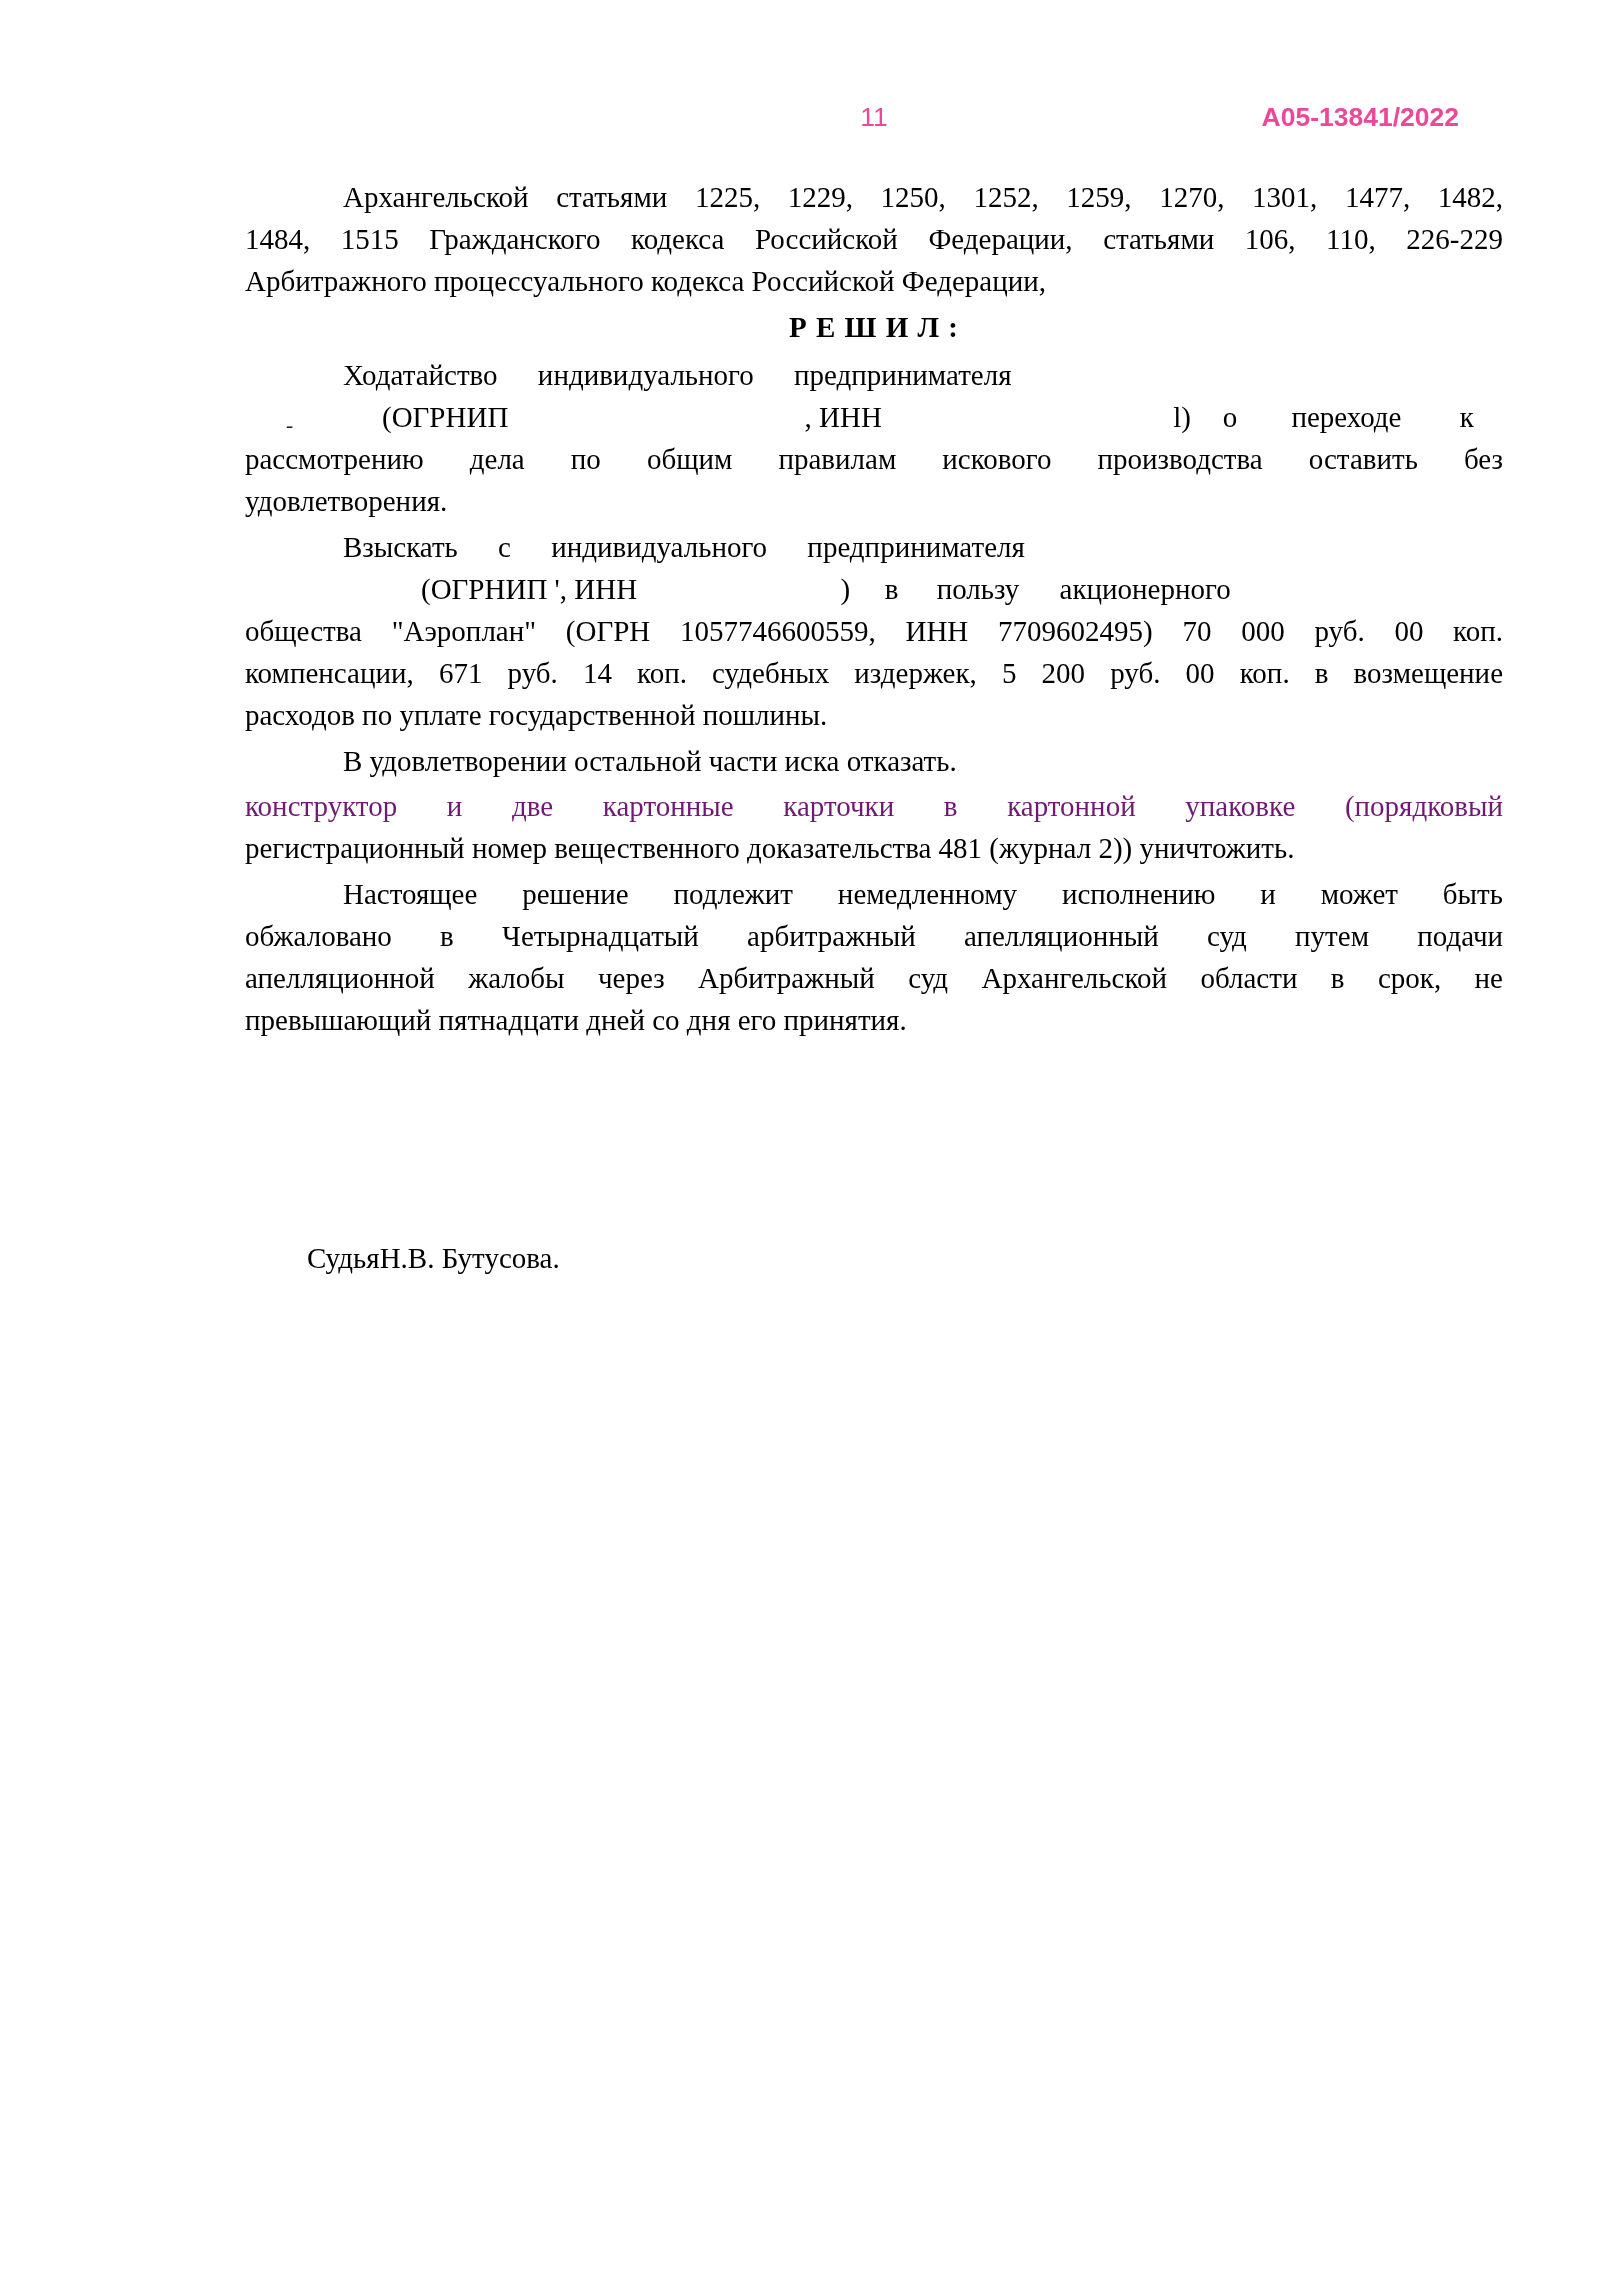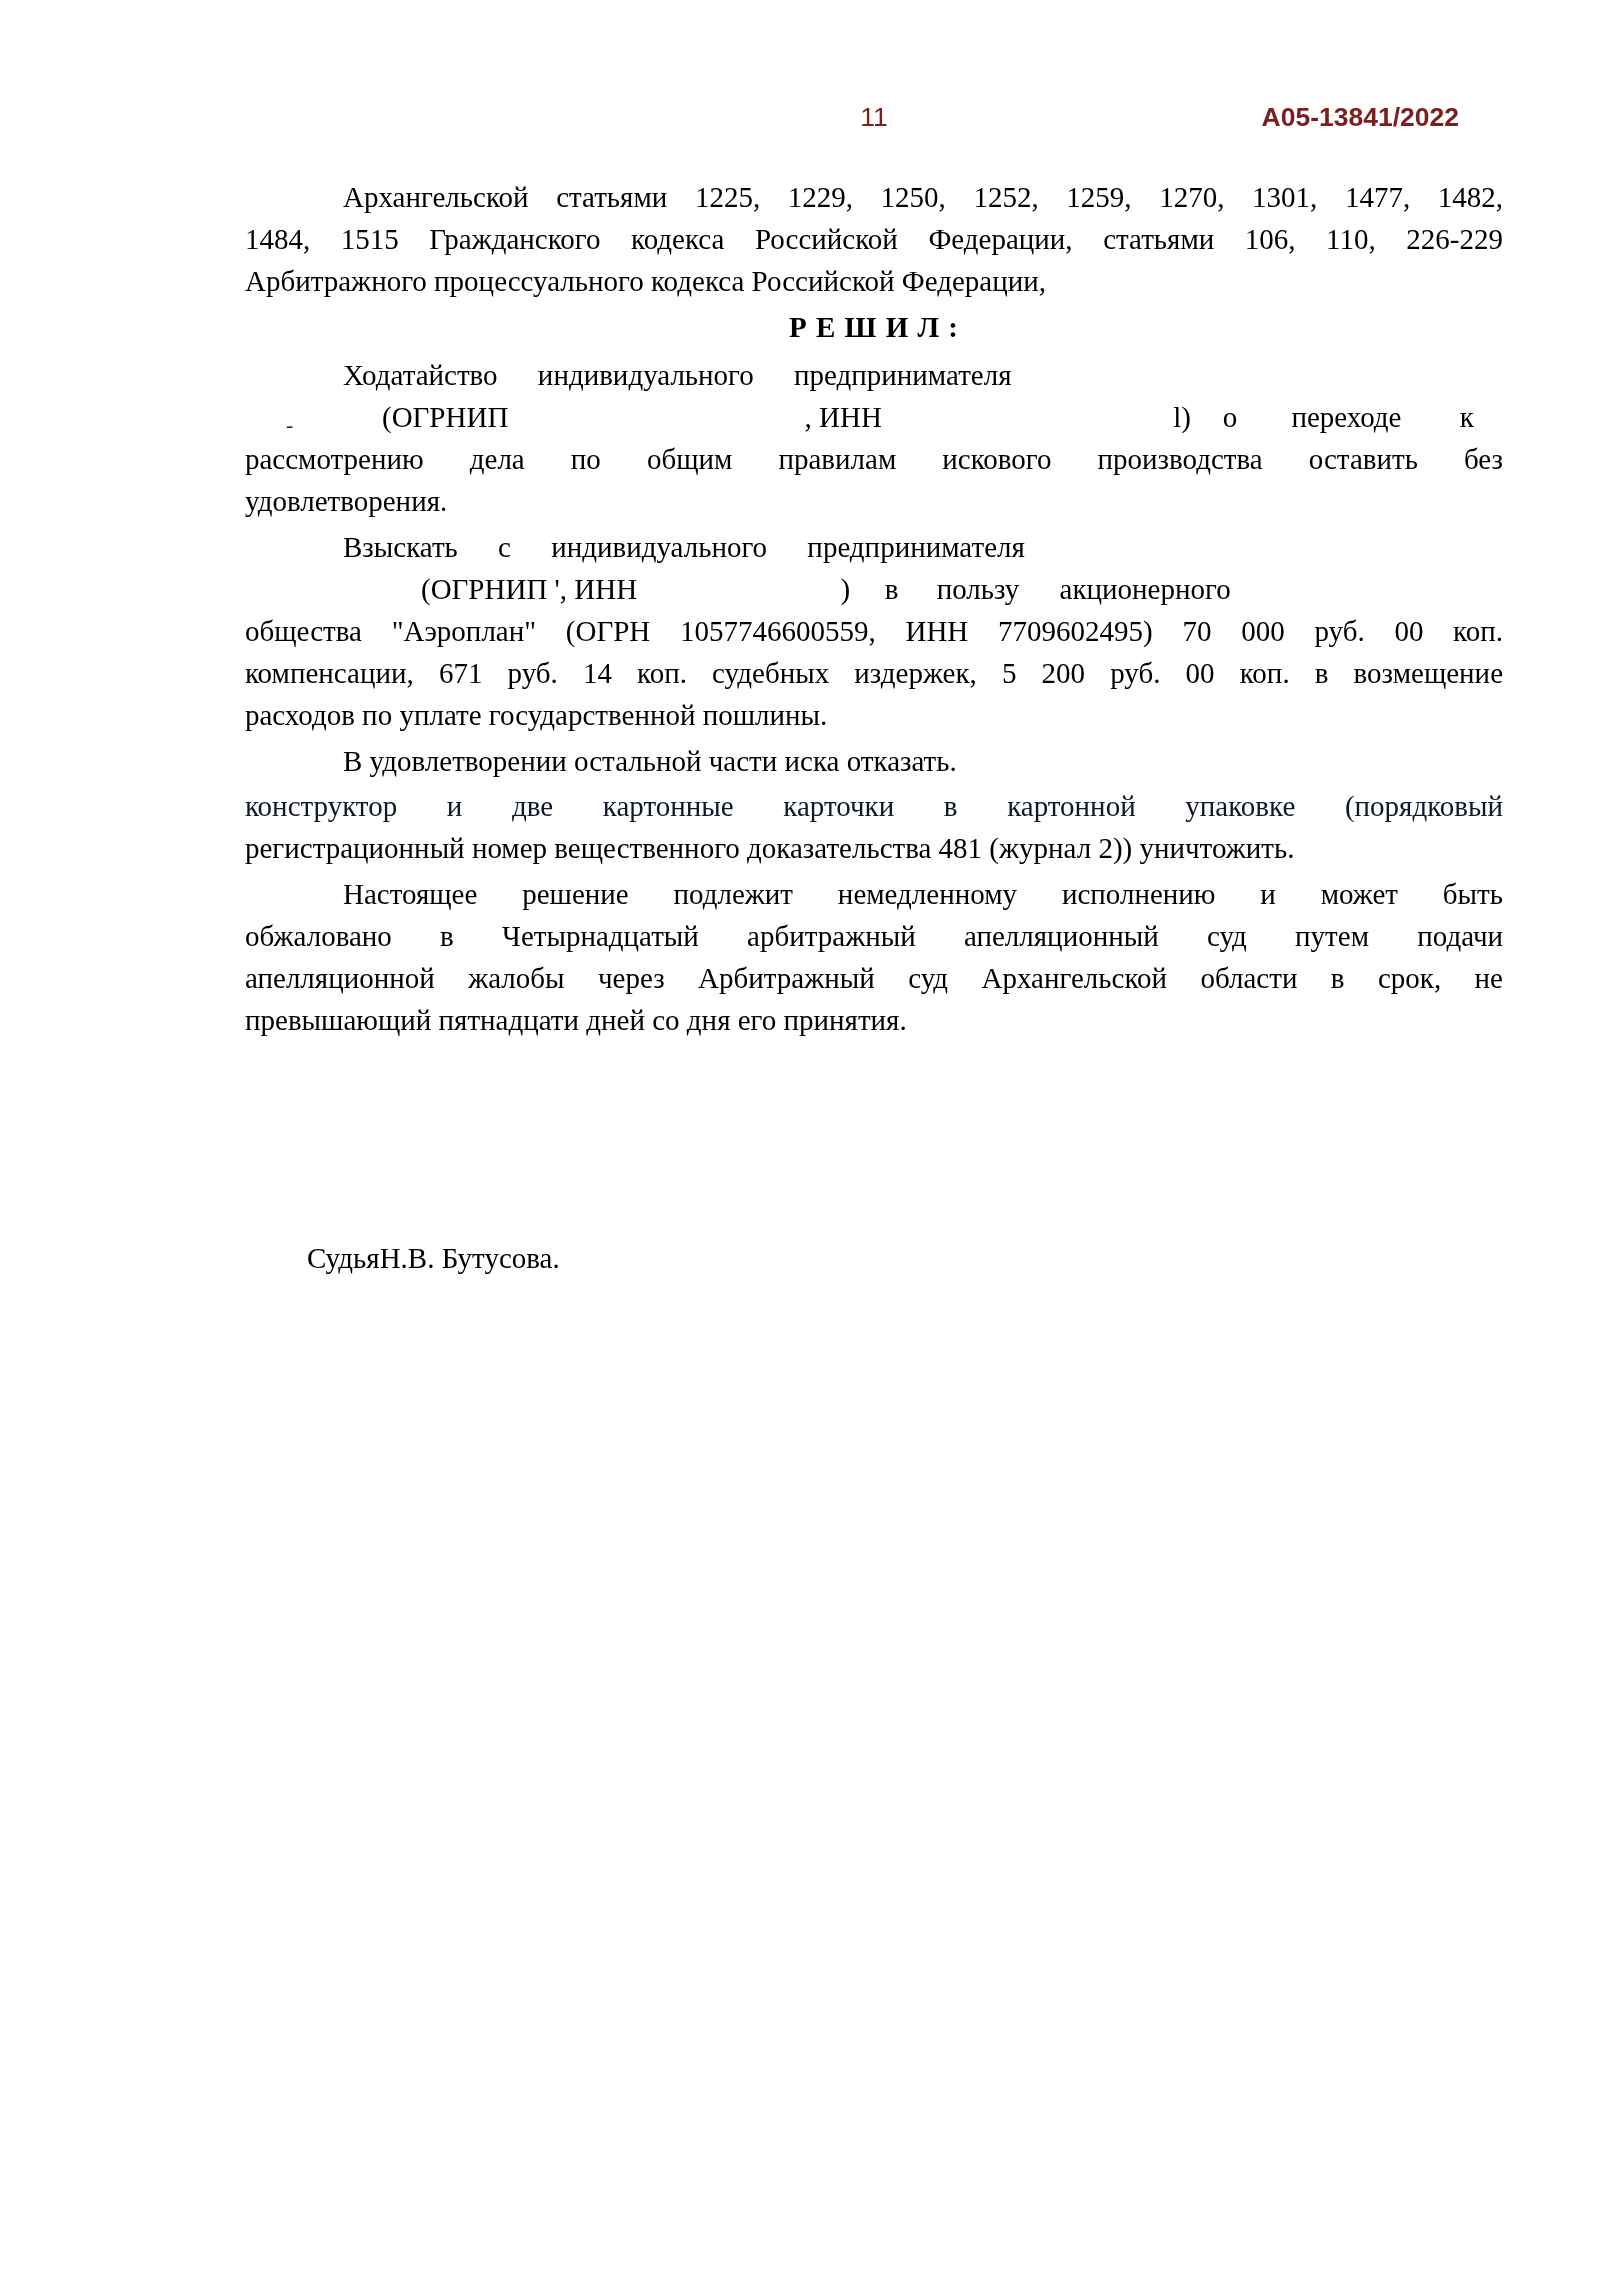--- a/index.html
+++ b/index.html
@@ -8,21 +8,21 @@
     width:1620px;height:2293px;
     background:#ffffff;
     color:#000;
     font-family:"Liberation Serif", serif;
     overflow:hidden;
   }
   
   .hdr{
     position:absolute;top:102px;left:245px;width:1258px;height:39px;
     font-family:"Liberation Sans", sans-serif;
-    font-size:26.5px;color:#7f1d1d;
+    font-size:26.5px;color:#ec4899;
   }
   .hdr .pn{display:block;text-align:center;}
   .hdr .cn{position:absolute;right:44px;top:0;font-weight:bold;}
   
   .content{
     position:absolute;top:176px;left:245px;width:1258px;
     font-size:29px;line-height:42px;
   }
   .para{margin:0 0 3.9px 0;}
   .line{white-space:normal;}
@@ -32,21 +32,21 @@
   .heading{
     text-align:center;font-weight:bold;
     margin:2.9px 0 5.9px 0;letter-spacing:1px;
   }
   .redline{position:relative;white-space:nowrap;}
   .redline .seg{display:inline-block;}
   .rmark{
     position:absolute;left:41px;top:19.6px;
     font-size:21.6px;line-height:1;color:#222;
   }
-  .gray{color:#0f172a;}
+  .gray{color:#701a75;}
   
   .sig{
     position:absolute;top:1237px;left:245px;width:1258px;
     display:flex;justify-content:flex-start;align-items:baseline;
     font-size:29px;line-height:42px;
   }
   .sig .role{margin-left:62px;}
   .sig .name{margin-right:24.5px;}
 </style>
 </head>

